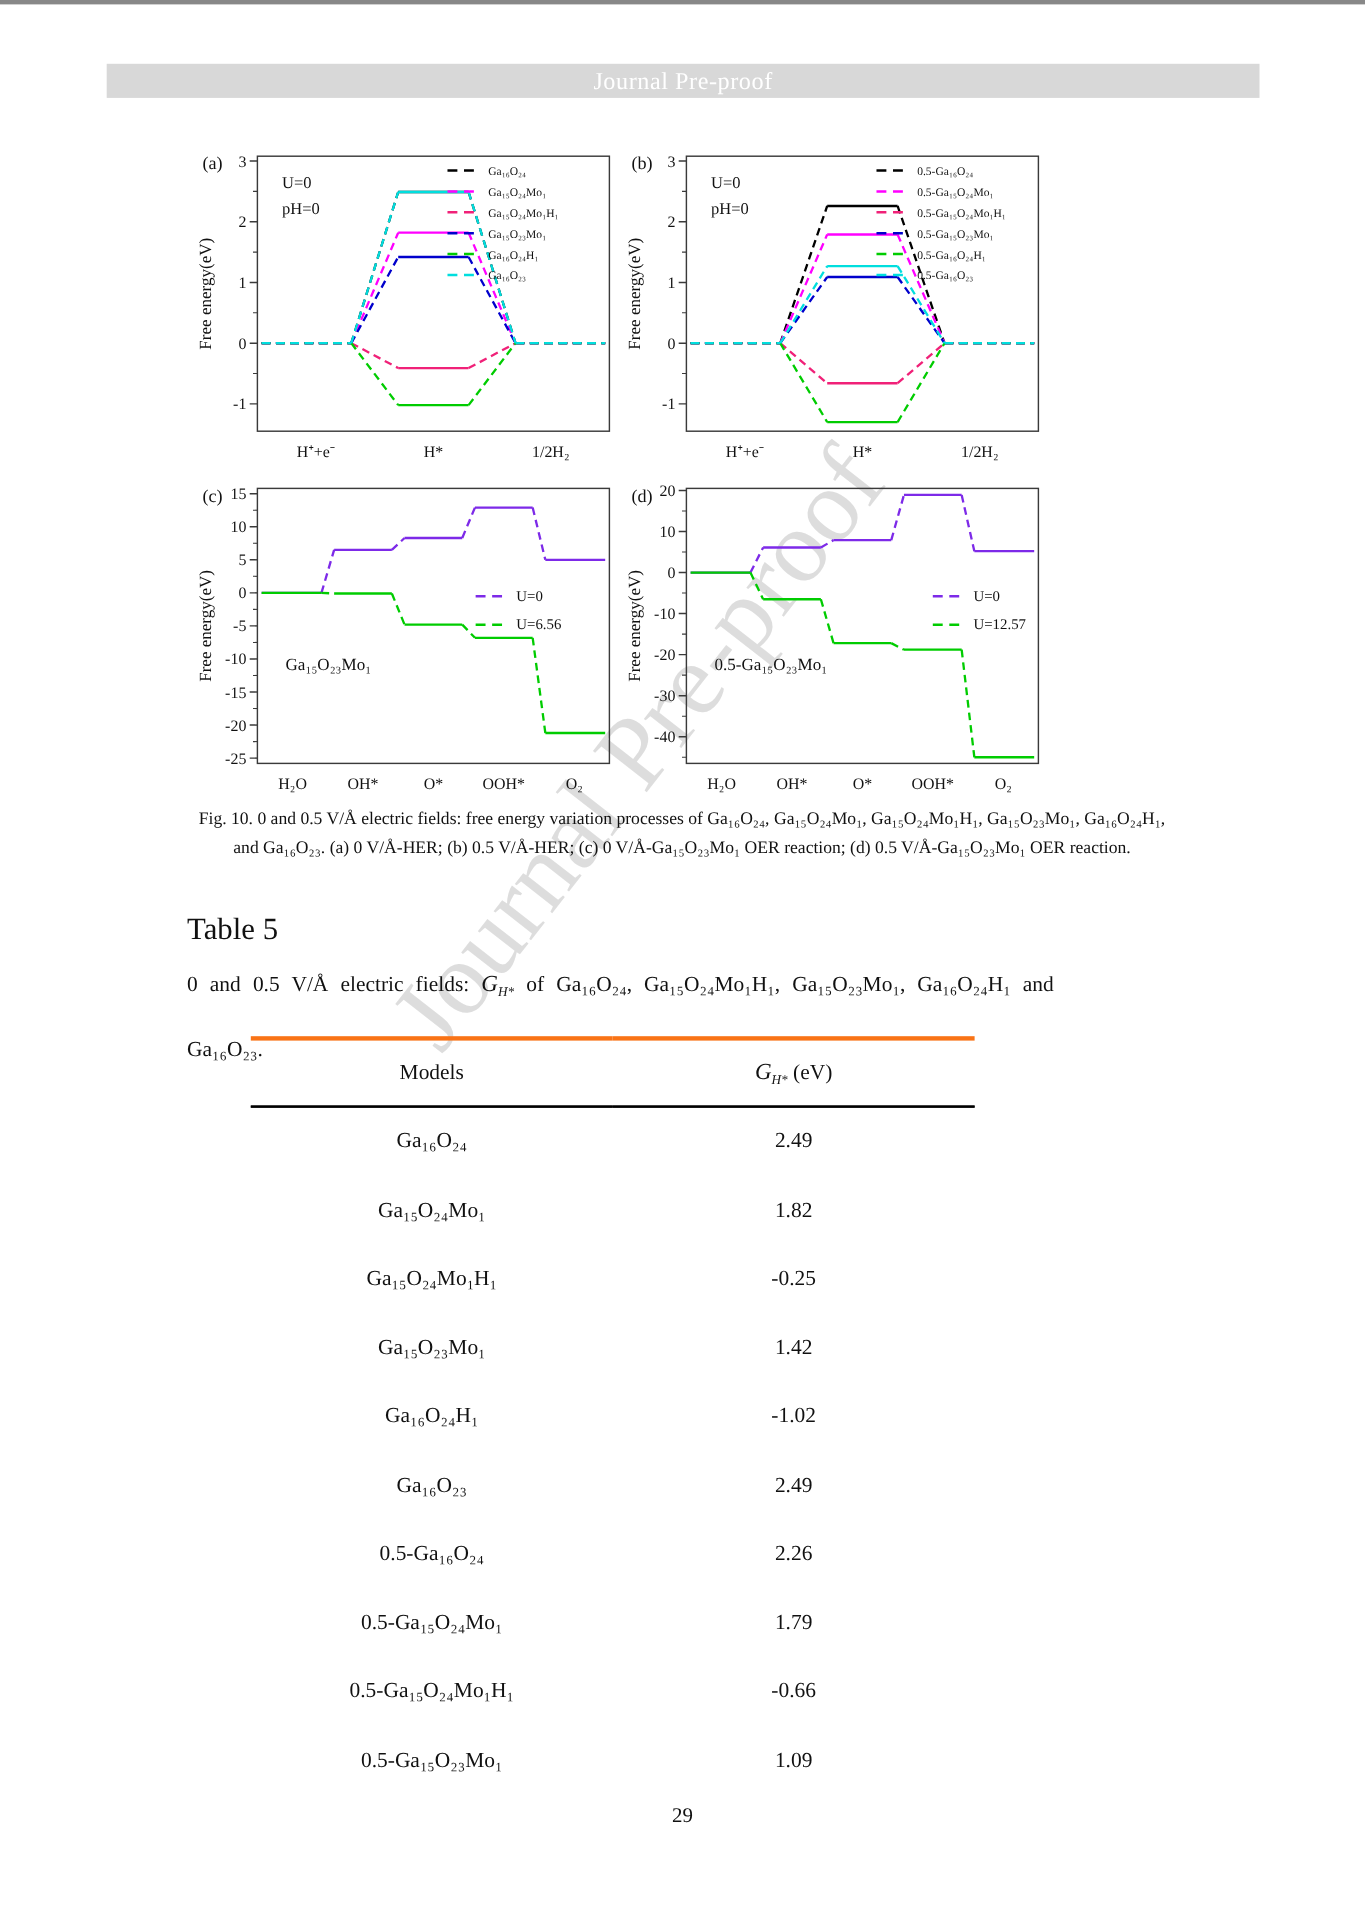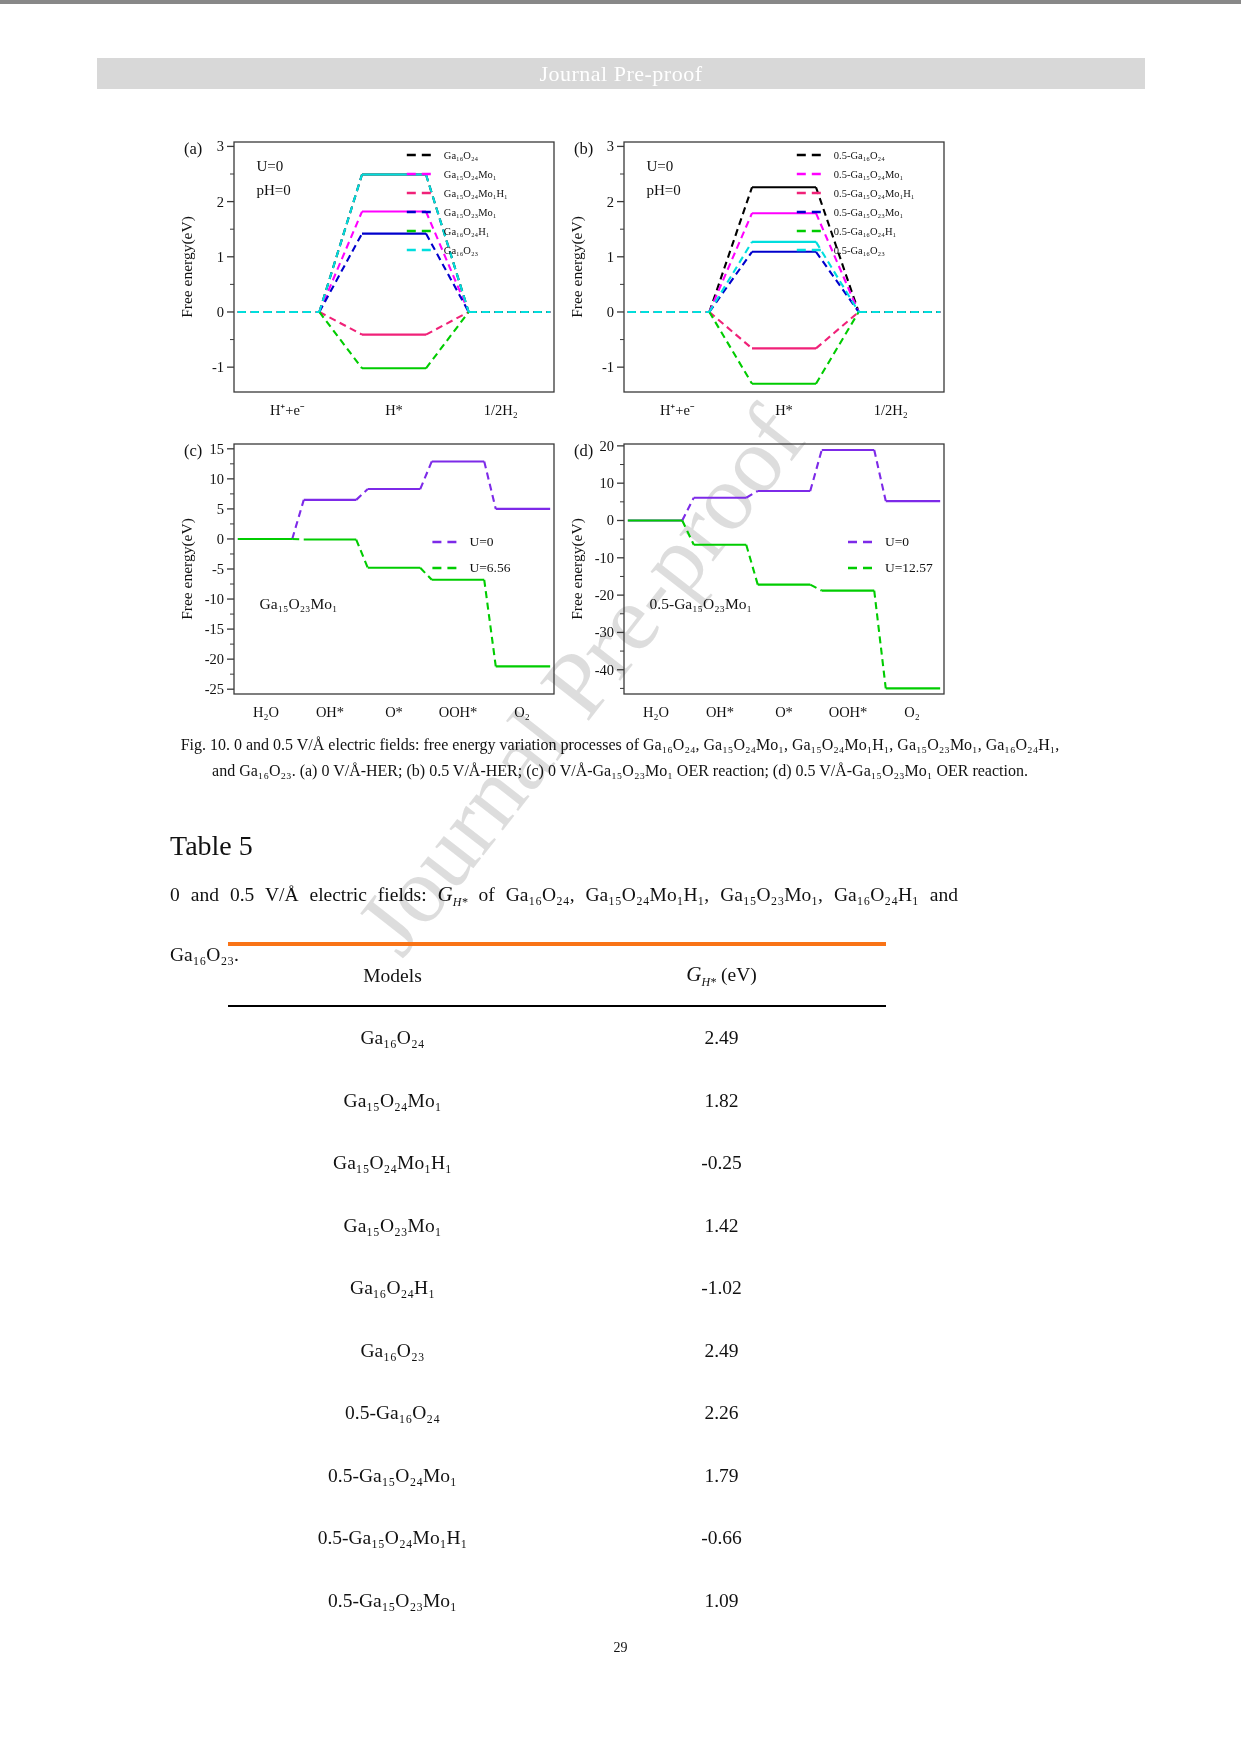--- a/index.html
+++ b/index.html
@@ -23,21 +23,21 @@
   .intro{position:absolute;left:170px;top:860px;width:788px;font-size:19.5px;line-height:2.95;
         text-align:justify;z-index:2;}
   .intro i, .col2h i{font-size:21px;}
   sub.gsub{font-size:12px;font-style:italic;}
   .gtable{position:absolute;left:228px;top:938px;width:658px;border-collapse:collapse;
         font-size:19.5px;z-index:2;}
   .gtable thead tr{border-top:4px solid #f97316;border-bottom:2px solid #000;}
   .gtable th{font-weight:normal;height:57px;text-align:center;}
   .gtable td{height:60.5px;text-align:center;}
   .col-model{width:50%;}
-  .page-number{position:absolute;left:0;right:0;top:1636px;text-align:center;font-size:14px;z-index:2;}
+  .page-number{position:absolute;left:0;right:0;top:1636px;text-align:center;font-size:19px;z-index:2;}
 </style>
 </head>
 <body>
 
 <div class="page">
 
   <div class="header-bar">
     <span class="header-title">Journal Pre-proof</span>
   </div>
 

